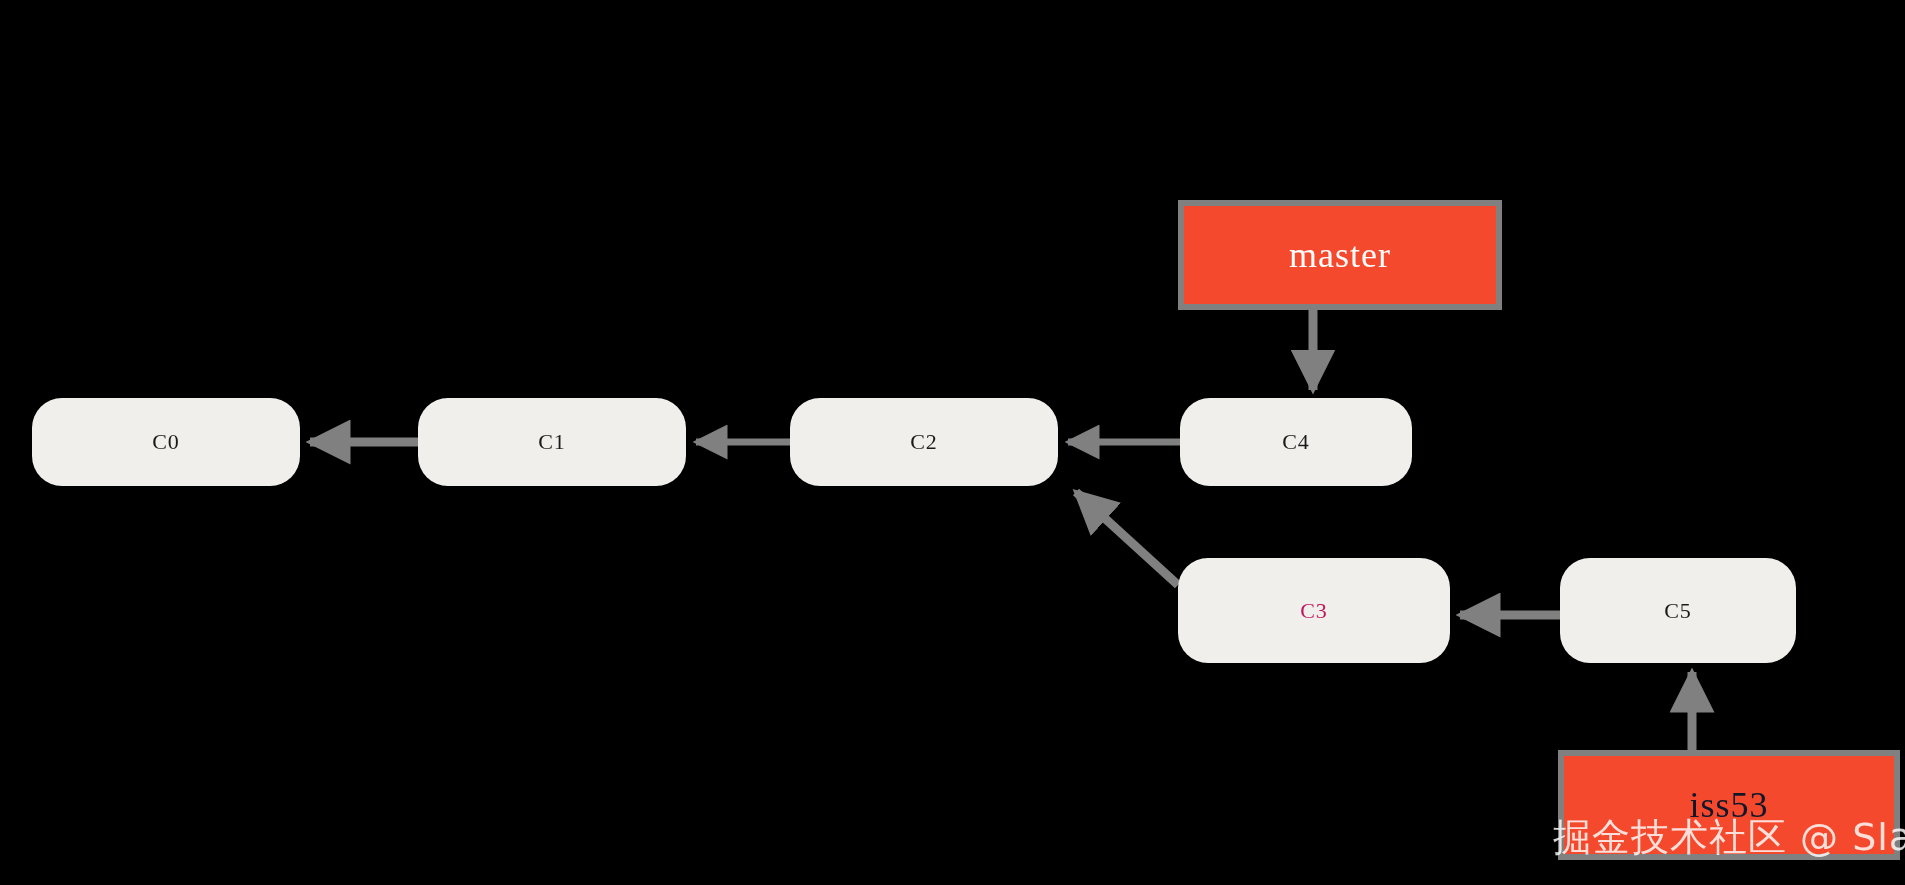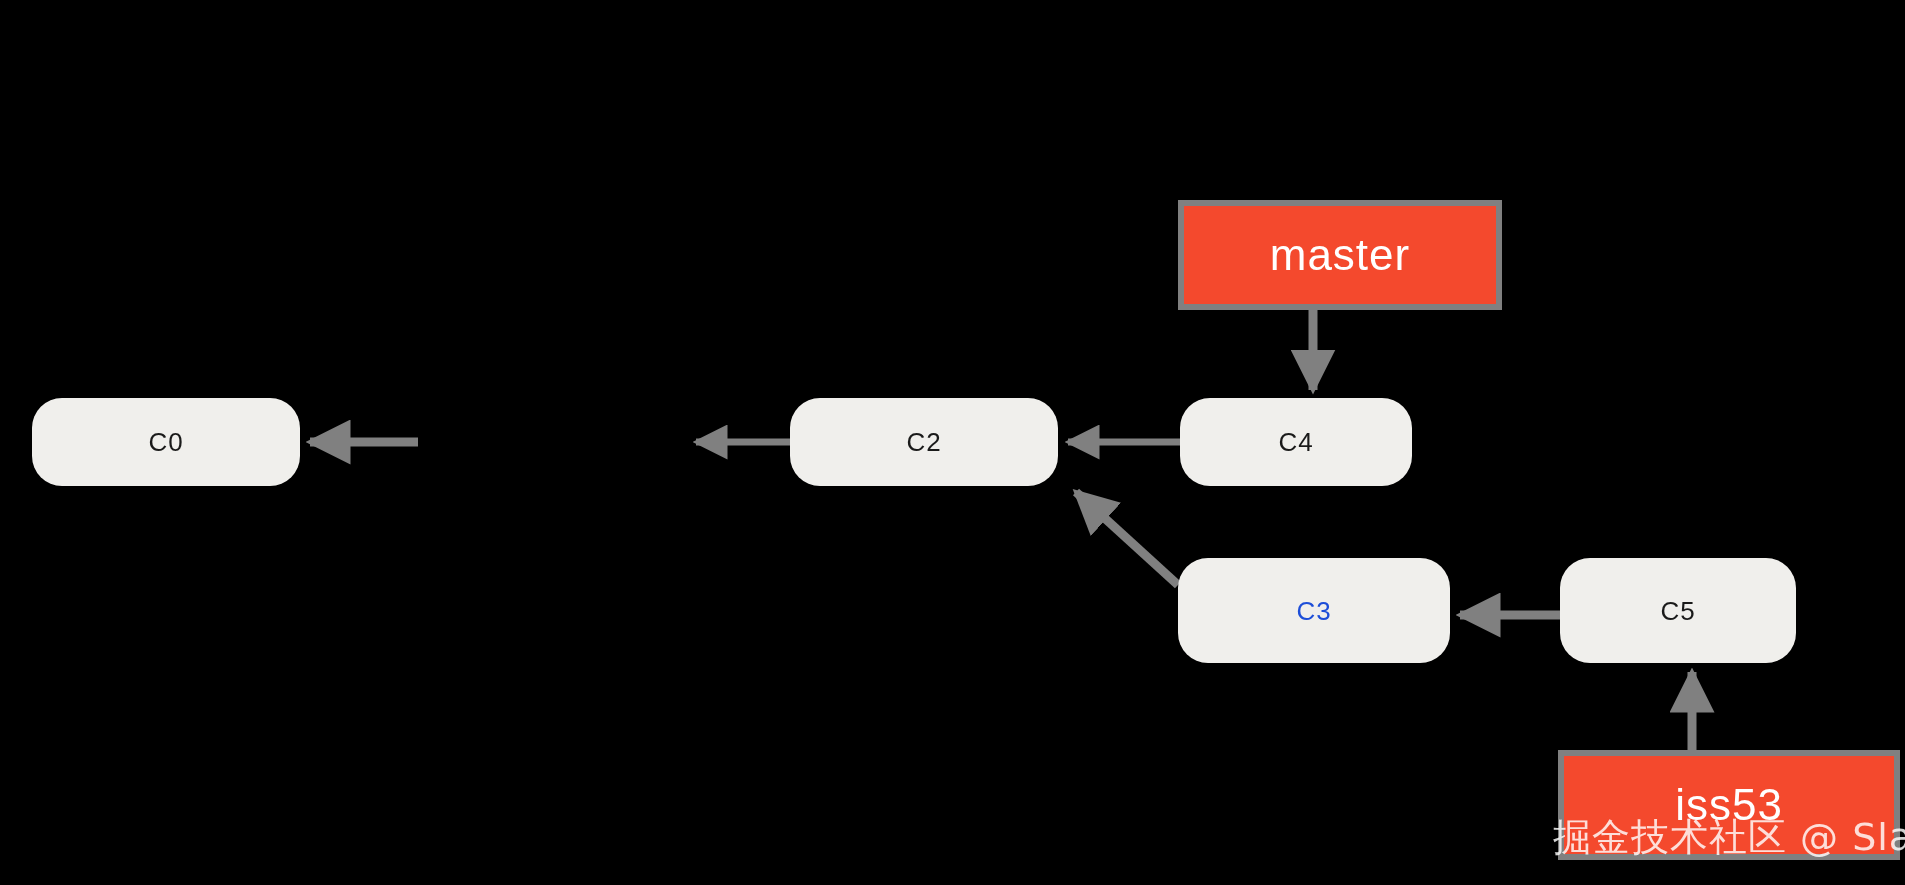--- a/index.html
+++ b/index.html
@@ -23,38 +23,38 @@
   .commit-node {
     position: absolute;
     background: #f0efec;
     border-radius: 30px;
     display: flex;
     align-items: center;
     justify-content: center;
     box-sizing: border-box;
   }
   .commit-label {
-    font-family: Liberation Sans, sans-serif;
-    font-size: 26px;
+    font-family: Liberation Serif, serif;
+    font-size: 22px;
     color: #1a1a1a;
     letter-spacing: 1px;
     line-height: 1;
     user-select: none;
   }
   .branch-box {
     position: absolute;
     box-sizing: border-box;
     border: 6px solid #808080;
     display: flex;
     align-items: center;
     justify-content: center;
   }
   .branch-label {
-    font-family: Liberation Sans, sans-serif;
-    font-size: 44px;
+    font-family: Liberation Serif, serif;
+    font-size: 36px;
     color: #ffffff;
     letter-spacing: 1px;
     line-height: 1;
     user-select: none;
   }
   #edge-layer {
     position: absolute;
     left: 0;
     top: 0;
     width: 1905px;
@@ -109,40 +109,43 @@
 
     <g>
       <line x1="1692" y1="750" x2="1692" y2="672" stroke="#808080" stroke-width="9" marker-end="url(#arrow-left)"></line>
     </g>
   </svg>
 
   <div class="commit-node" style="left: 32px; top: 398px; width: 268px; height: 88px; background: rgb(240, 239, 236);">
     <span class="commit-label" style="color: rgb(26, 26, 26);">C0</span>
   </div>
 
+  <div class="commit-node" style="left: 418px; top: 398px; width: 268px; height: 88px; background: rgb(240, 239, 236);">
+    <span class="commit-label" style="color: rgb(26, 26, 26);">C1</span>
+  </div>
 
   <div class="commit-node" style="left: 790px; top: 398px; width: 268px; height: 88px; background: rgb(240, 239, 236);">
     <span class="commit-label" style="color: rgb(26, 26, 26);">C2</span>
   </div>
 
   <div class="commit-node" style="left: 1180px; top: 398px; width: 232px; height: 88px; background: rgb(240, 239, 236);">
     <span class="commit-label" style="color: rgb(26, 26, 26);">C4</span>
   </div>
 
   <div class="commit-node" style="left: 1178px; top: 558px; width: 272px; height: 105px; background: rgb(240, 239, 236);">
-    <span class="commit-label" style="color: #1d4ed8;">C3</span>
+    <span class="commit-label" style="color: #be185d;">C3</span>
   </div>
 
   <div class="commit-node" style="left: 1560px; top: 558px; width: 236px; height: 105px; background: rgb(240, 239, 236);">
     <span class="commit-label" style="color: rgb(26, 26, 26);">C5</span>
   </div>
 
   <div class="branch-box" style="left: 1178px; top: 200px; width: 324px; height: 110px; background: rgb(244, 73, 45); border-color: rgb(128, 128, 128);">
     <span class="branch-label" style="color: rgb(255, 255, 255);">master</span>
   </div>
 
   <div class="branch-box" style="left: 1558px; top: 750px; width: 342px; height: 110px; background: rgb(244, 73, 45); border-color: rgb(128, 128, 128);">
-    <span class="branch-label" style="color: #ffffff;">iss53</span>
+    <span class="branch-label" style="color: #0f172a;">iss53</span>
   </div>
 
   <div class="watermark" style="left: 1553px; top: 812px;">掘金技术社区 @ SlackClimb</div>
 
 </div>
 
 </body></html>

